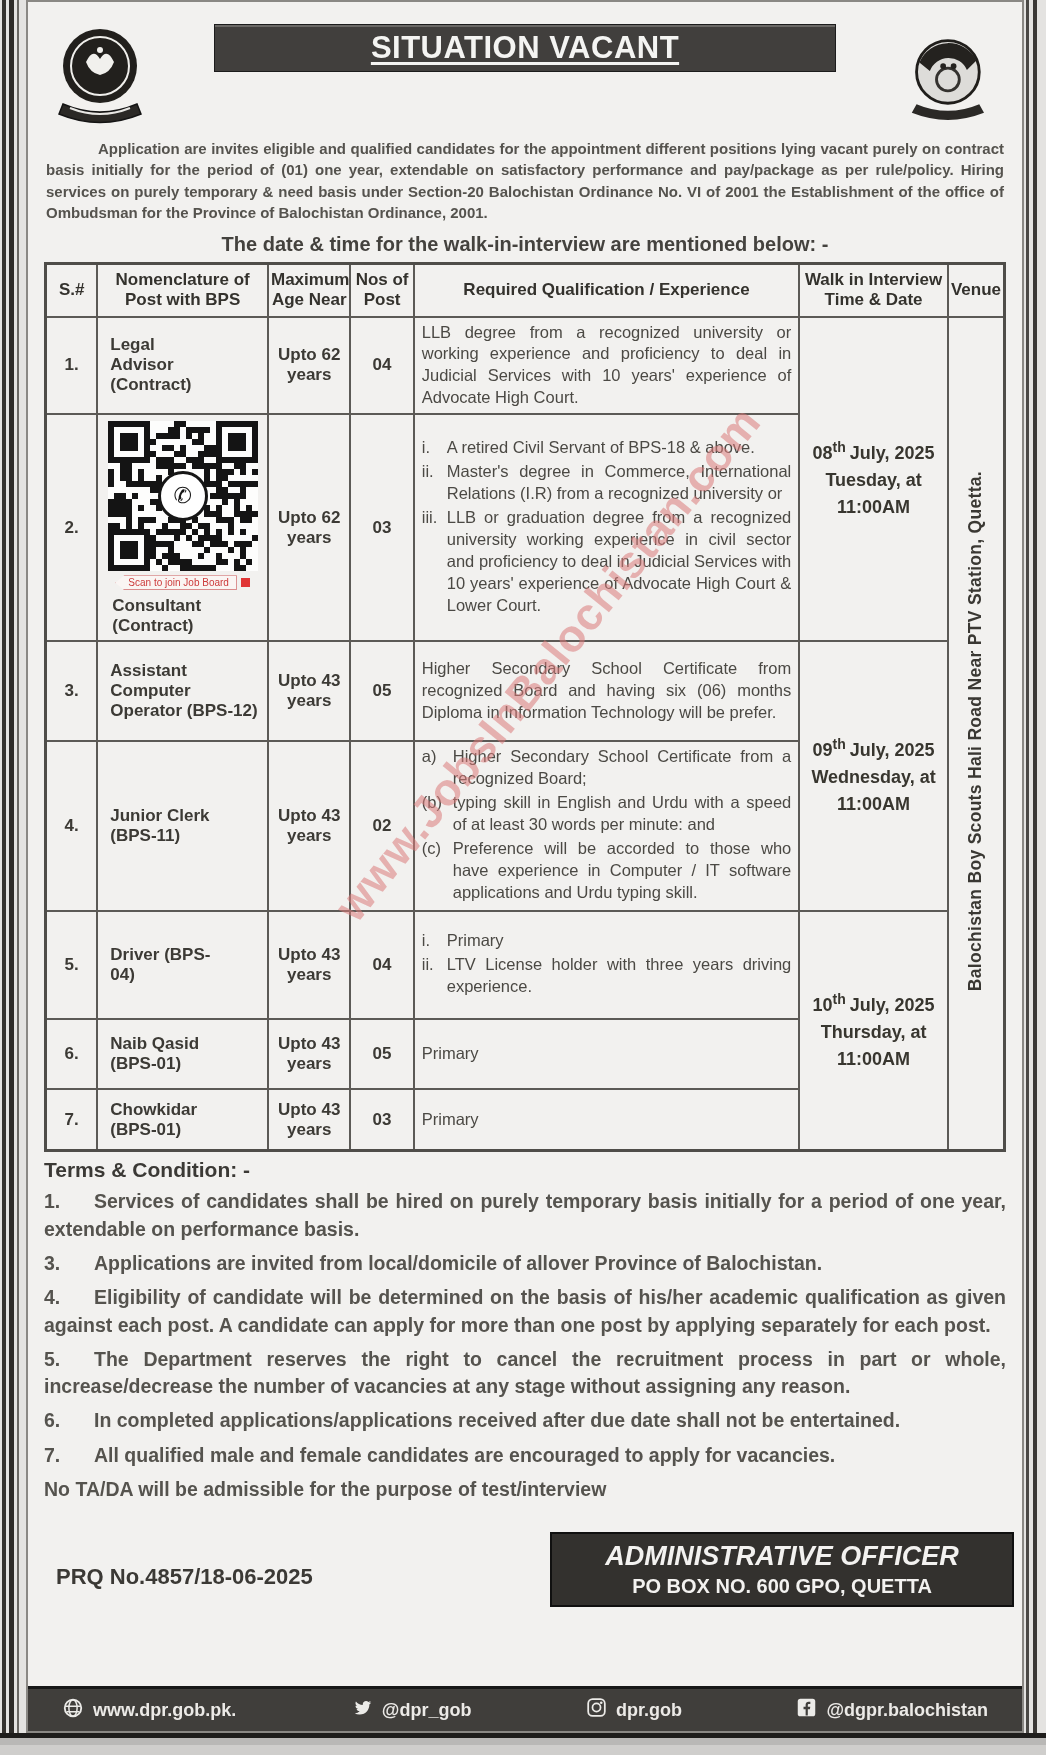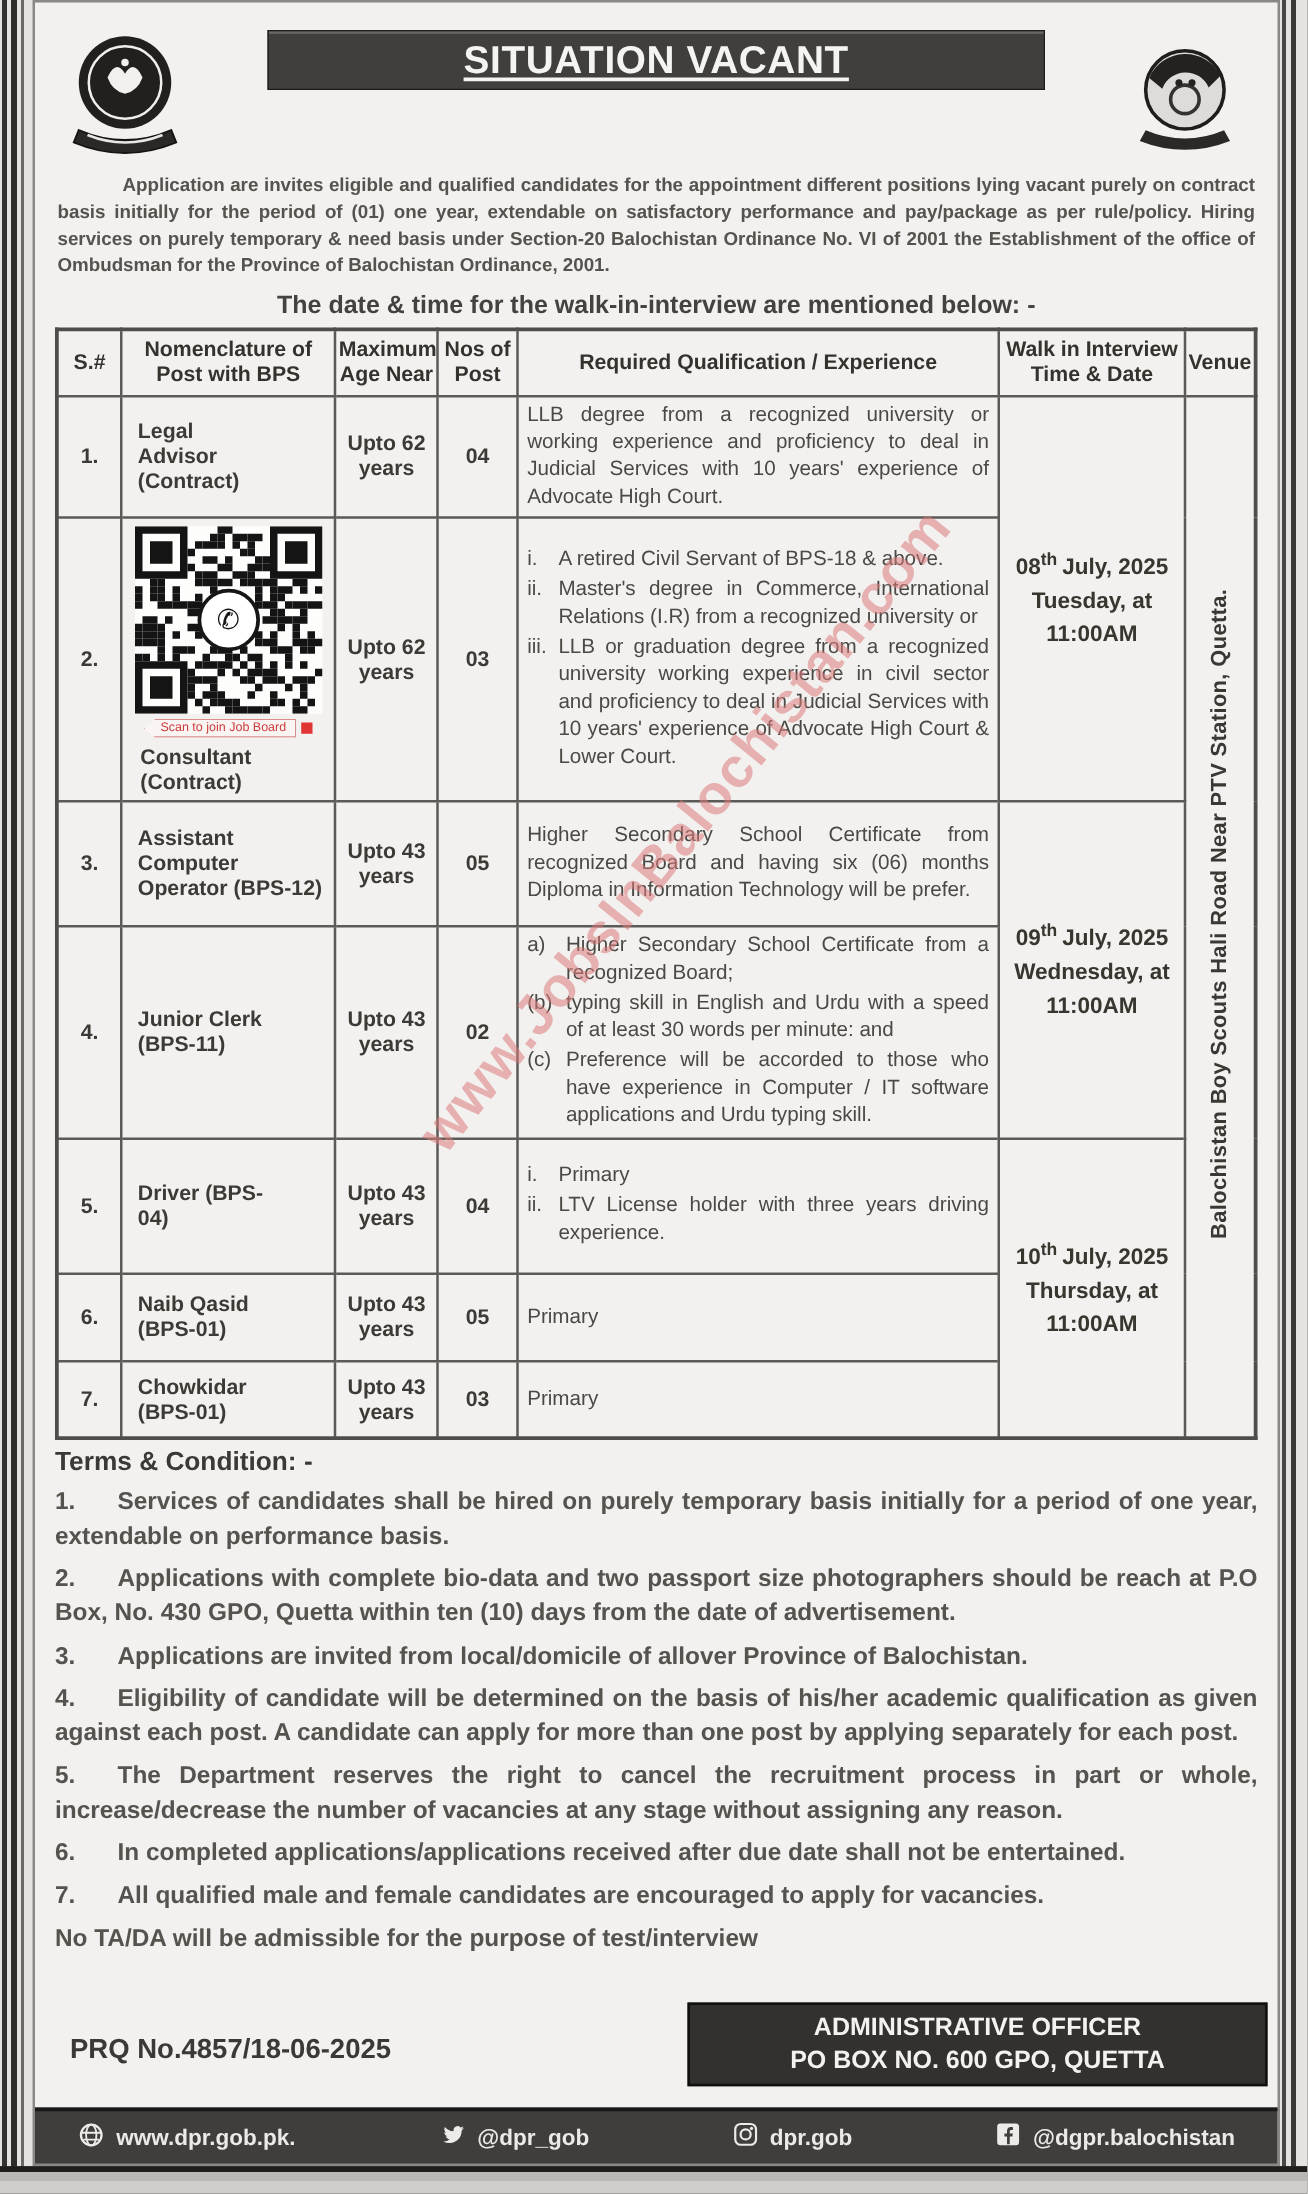--- a/index.html
+++ b/index.html
@@ -1,16 +1,16 @@
 <!DOCTYPE html>
 <html><head>
 <meta charset="utf-8">
 <style>
   html,body{margin:0;padding:0;background:#cfcecc;}
-  .page{position:relative;width:1046px;height:1755px;background:#404040;
+  .page{position:relative;width:1046px;height:1755px;background:#7f1d1d;
         font-family:"Liberation Sans",sans-serif;overflow:hidden;}
   
   .left-rule{position:absolute;left:0;top:0;height:1733px;width:26px;z-index:2;
     background:linear-gradient(90deg,#e4e3e1 0 2px,#35332f 2px 6px,#e4e3e1 6px 9px,#2e2c29 9px 14px,#e4e3e1 14px 17px,#6b6965 17px 19px,#e4e3e1 19px 26px);}
   .right-rule{position:absolute;right:0;top:0;height:1733px;width:22px;z-index:2;
     background:linear-gradient(90deg,#e4e3e1 0 2px,#4a4845 2px 5px,#e4e3e1 5px 9px,#3a3835 9px 13px,#e4e3e1 13px 22px);}
   .bottom-strip{position:absolute;left:0;right:0;bottom:0;height:22px;z-index:3;
     background:linear-gradient(180deg,#1e1d1b 0 5px,#b9b8b6 5px 12px,#cfcecc 12px 22px);}
 
   .ad{position:absolute;left:26px;right:22px;top:0;bottom:22px;background:#f2f1ef;
@@ -68,21 +68,21 @@
   .terms{margin-top:6px;}
   .terms h3{margin:2px 0 6px;font-size:21px;color:#3b3935;}
   .titem{margin:0 0 7px;font-size:19.5px;line-height:1.4;color:#55534e;font-weight:bold;text-align:justify;}
   .tnum{display:inline-block;width:50px;}
 
   
   .footer-row{position:relative;height:96px;margin-top:2px;}
   .prq{position:absolute;left:12px;bottom:16px;font-size:22px;font-weight:bold;color:#3b3935;}
   .admin{position:absolute;right:-8px;bottom:-1px;width:452px;background:#33312e;border:2px solid #101010;
       text-align:center;padding:7px 4px;color:#f3f2f0;font-weight:bold;}
-  .admin .l1{font-size:20px;}
+  .admin .l1{font-size:27px;font-style:italic;}
   .admin .l2{font-size:20px;margin-top:3px;}
 
   .social-bar{height:42px;background:#403e3b;border-top:3px solid #181818;display:flex;align-items:center;
       justify-content:space-between;padding:0 34px;color:#eceae7;font-weight:bold;font-size:18px;}
   .sitem{display:flex;align-items:center;gap:9px;}
 
   .watermark{position:absolute;left:118px;top:638px;width:860px;text-align:center;font-size:45px;
       font-weight:bold;letter-spacing:1px;color:rgba(219,122,122,.55);transform:rotate(-51deg);
       z-index:6;pointer-events:none;}
 </style>
@@ -504,21 +504,20 @@
           <td class="c">Upto 43 years</td>
           <td class="c">03</td>
           <td class="qual">Primary</td>
         </tr>
       </tbody>
         </table>
 
       <div class="terms">
         <h3>Terms &amp; Condition: -</h3>
         <p class="titem"><span class="tnum">1.</span><span>Services of candidates shall be hired on purely temporary basis initially for a period of one year, extendable on performance basis.</span></p>
-        <p class="titem"><span class="tnum">2.</span><span>Applications with complete bio-data and two passport size photographers should be reach at P.O Box, No. 430 GPO, Quetta within ten (10) days from the date of advertisement.</span></p>
         <p class="titem"><span class="tnum">3.</span><span>Applications are invited from local/domicile of allover Province of Balochistan.</span></p>
         <p class="titem"><span class="tnum">4.</span><span>Eligibility of candidate will be determined on the basis of his/her academic qualification as given against each post. A candidate can apply for more than one post by applying separately for each post.</span></p>
         <p class="titem"><span class="tnum">5.</span><span>The Department reserves the right to cancel the recruitment process in part or whole, increase/decrease the number of vacancies at any stage without assigning any reason.</span></p>
         <p class="titem"><span class="tnum">6.</span><span>In completed applications/applications received after due date shall not be entertained.</span></p>
         <p class="titem"><span class="tnum">7.</span><span>All qualified male and female candidates are encouraged to apply for vacancies.</span></p>
         <p class="titem">No TA/DA will be admissible for the purpose of test/interview</p>
       </div>
 
       <div class="footer-row">
         <div class="prq">PRQ No.4857/18-06-2025</div>

